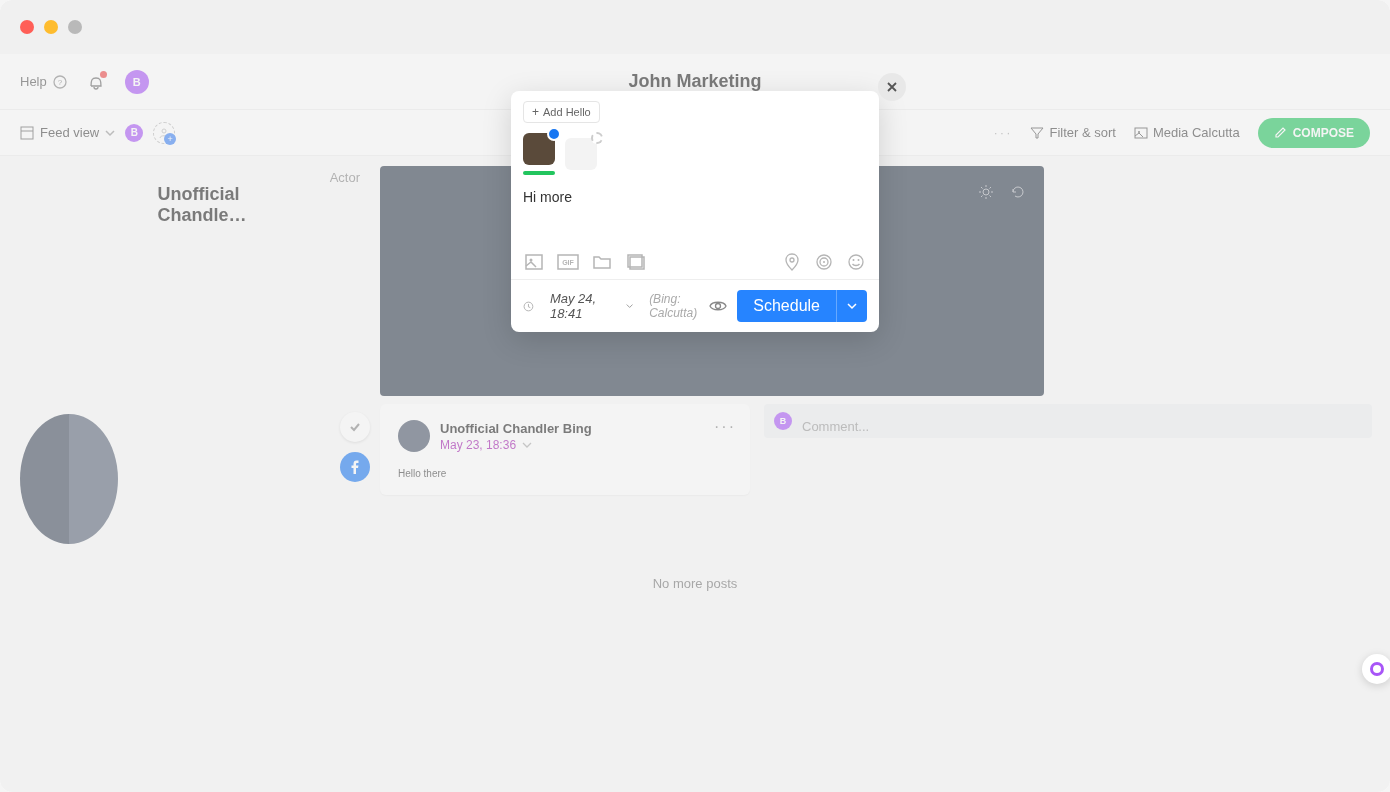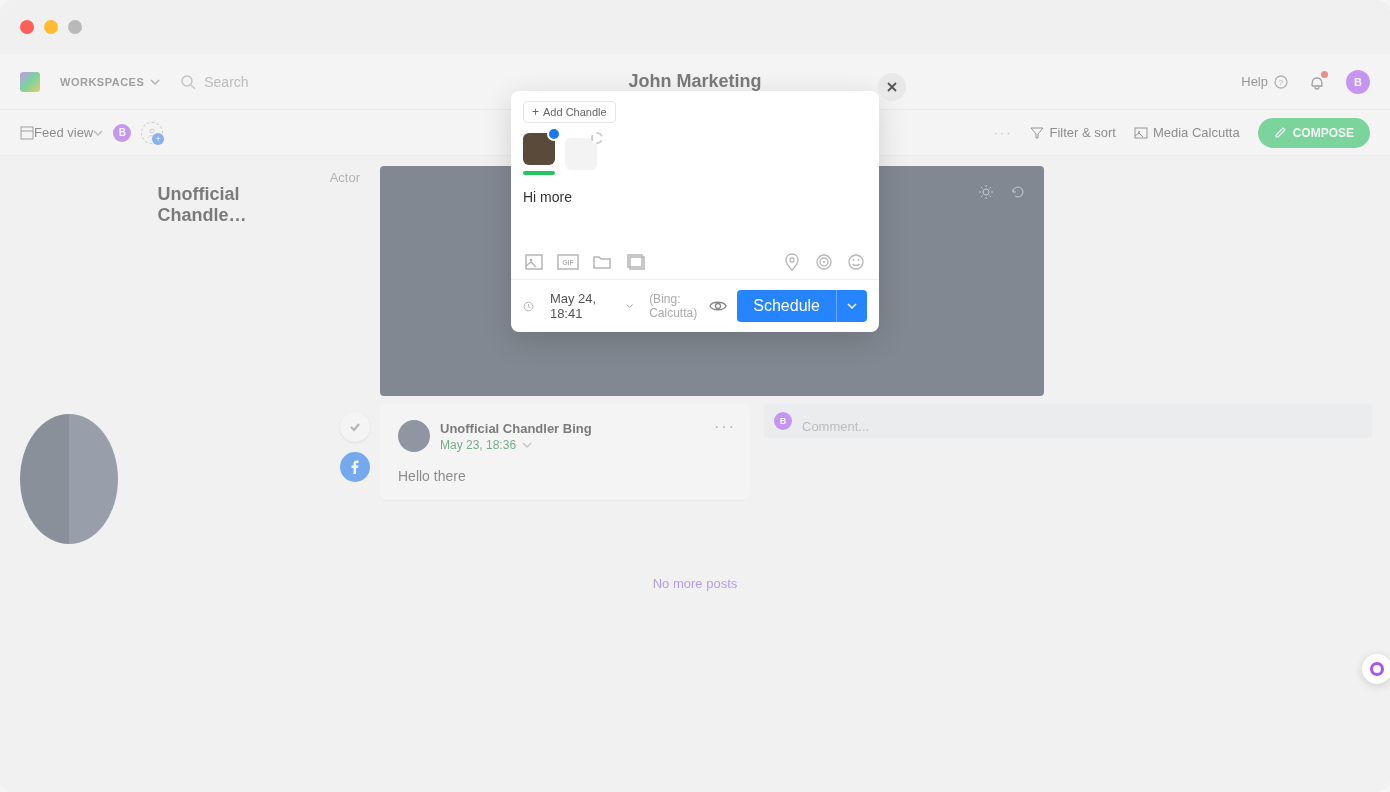--- a/index.html
+++ b/index.html
@@ -18,21 +18,21 @@
 .search-box { display: flex; align-items: center; gap: 8px; color: #999; font-size: 14px; }
 .header-title { position: absolute; left: 50%; transform: translateX(-50%); font-size: 18px; font-weight: 600; color: #222; }
 .header-right { display: flex; align-items: center; gap: 20px; }
 .help-link { display: flex; align-items: center; gap: 6px; font-size: 13px; color: #555; }
 .bell-wrap { position: relative; }
 .bell-dot { position: absolute; top: -2px; right: -2px; width: 7px; height: 7px; border-radius: 50%; background: #ef4444; }
 .avatar-circle { width: 24px; height: 24px; border-radius: 50%; background: #a855f7; color: #fff; display: flex; align-items: center; justify-content: center; font-size: 11px; font-weight: 600; }
 
 .toolbar { height: 46px; display: flex; align-items: center; justify-content: space-between; padding: 0 20px; border-bottom: 1px solid #eee; }
 .toolbar-left { display: flex; align-items: center; gap: 10px; }
-.feedview-btn { display: flex; align-items: center; font-size: 13px; color: #444; cursor: pointer; }
+.feedview-btn { display: flex; align-items: center; gap: 6px; font-size: 13px; color: #444; cursor: pointer; }
 .purple-badge { width: 18px; height: 18px; border-radius: 50%; background: #a855f7; color: #fff; display: flex; align-items: center; justify-content: center; font-size: 10px; font-weight: 600; }
 .add-account-icon { width: 22px; height: 22px; border-radius: 50%; border: 1px dashed #bbb; display: flex; align-items: center; justify-content: center; position: relative; }
 .add-account-plus { position: absolute; bottom: -2px; right: -2px; width: 12px; height: 12px; border-radius: 50%; background: #3b82f6; color: #fff; display: flex; align-items: center; justify-content: center; font-size: 9px; }
 .toolbar-right { display: flex; align-items: center; gap: 18px; font-size: 13px; color: #444; }
 .toolbar-link { display: flex; align-items: center; gap: 5px; cursor: pointer; }
 .compose-btn { background: #22c55e; color: #fff; padding: 8px 16px; border-radius: 20px; font-size: 12px; font-weight: 600; display: flex; align-items: center; gap: 6px; cursor: pointer; }
 
 .content { flex: 1; background: #fafafa; position: relative; display: flex; padding-top: 10px; }
 .profile-col { width: 380px; padding: 0 20px; display: flex; flex-direction: row; align-items: center; }
 .profile-pic { width: 130px; height: 130px; border-radius: 50%; background: #4a5568; margin-top: 0; display: flex; align-items: center; justify-content: center; overflow: hidden; }
@@ -46,50 +46,50 @@
 
 .post-area { position: absolute; left: 380px; top: 248px; right: 330px; display: flex; gap: 16px; align-items: flex-start; }
 .post-side-icons { position: absolute; left: -40px; top: 8px; display: flex; flex-direction: column; gap: 10px; }
 .check-badge { width: 30px; height: 30px; border-radius: 50%; background: #fff; box-shadow: 0 1px 3px rgba(0,0,0,.15); display: flex; align-items: center; justify-content: center; color: #888; }
 .fb-badge { width: 30px; height: 30px; border-radius: 50%; background: #1877f2; display: flex; align-items: center; justify-content: center; color: #fff; }
 
 .post-card { background: #fff; border-radius: 6px; padding: 16px 18px; width: 370px; box-shadow: 0 1px 2px rgba(0,0,0,.06); position: relative; }
 .post-head { display: flex; align-items: center; gap: 10px; }
 .post-avatar { width: 32px; height: 32px; border-radius: 50%; background: #4a5568; }
 .post-author { font-size: 13px; font-weight: 600; color: #222; }
-.post-time-row { display: flex; align-items: center; gap: 6px; font-size: 12px; color: #15803d; margin-top: 2px; }
+.post-time-row { display: flex; align-items: center; gap: 6px; font-size: 12px; color: #a21caf; margin-top: 2px; }
 .post-more { position: absolute; top: 14px; right: 14px; color: #888; font-size: 16px; letter-spacing: 2px; cursor: pointer; }
-.post-body { margin-top: 16px; font-size: 14px; color: #444; }
+.post-body { margin-top: 16px; font-size: 10px; color: #444; }
 
 .comment-card { position: absolute; left: 764px; top: 248px; right: 18px; height: 34px; background: #eef0f2; border-radius: 4px; display: flex; align-items: center; padding: 0 10px; gap: 10px; }
 .comment-avatar { width: 18px; height: 18px; border-radius: 50%; background: #a855f7; color: #fff; display: flex; align-items: center; justify-content: center; font-size: 9px; font-weight: 600; }
 .comment-input { font-size: 13px; color: #999; margin-top: 11px; }
 
-.no-more { position: absolute; left: 50%; top: 420px; transform: translateX(-50%); font-size: 13px; color: #8b5cf6; }
+.no-more { position: absolute; left: 50%; top: 420px; transform: translateX(-50%); font-size: 13px; color: #737373; }
 
 .overlay { position: absolute; inset: 54px 0 0 0; background: rgba(230,230,230,.45); }
 
 .modal-close { position: absolute; top: 73px; left: 878px; width: 28px; height: 28px; border-radius: 50%; background: #e8e8e8; display: flex; align-items: center; justify-content: center; color: #555; cursor: pointer; z-index: 20; }
 
 .compose-modal { position: absolute; top: 91px; left: 511px; width: 368px; background: #fff; border-radius: 8px; box-shadow: 0 8px 30px rgba(0,0,0,.15); z-index: 15; }
 .modal-inner { padding: 10px 12px 0; }
 .add-labels-chip { display: inline-flex; align-items: center; gap: 4px; border: 1px solid #e5e5e5; border-radius: 4px; padding: 3px 8px; font-size: 11px; color: #666; cursor: pointer; }
 .account-row { display: flex; align-items: center; gap: 10px; margin-top: 10px; }
 .acc-thumb { position: relative; width: 32px; height: 32px; border-radius: 6px; background: #5a4a3a; }
 .acc-fb-badge { position: absolute; top: -6px; right: -6px; width: 14px; height: 14px; border-radius: 50%; background: #1877f2; border: 2px solid #fff; }
 .acc-empty { width: 32px; height: 32px; border-radius: 6px; background: #f3f3f3; position: relative; }
 .acc-empty-dot { position: absolute; top: -6px; right: -6px; width: 12px; height: 12px; border-radius: 50%; border: 2px dashed #ccc; background: #fff; }
 .acc-underline { width: 32px; height: 4px; margin-top: 6px; background: #22c55e; border-radius: 3px; }
 .compose-text { margin-top: 14px; font-size: 14px; color: #333; min-height: 48px; }
 .toolbar-row { display: flex; align-items: center; justify-content: space-between; margin-top: 14px; padding-bottom: 6px; }
 .tool-left { display: flex; gap: 12px; }
 .tool-right { display: flex; gap: 10px; }
 .tool-icon { width: 22px; height: 22px; color: #b5b5b5; display: flex; align-items: center; justify-content: center; cursor: pointer; }
 .modal-footer { border-top: 1px solid #eee; display: flex; align-items: center; justify-content: space-between; padding: 10px 12px; }
-.footer-left { display: flex; align-items: center; gap: 16px; font-size: 13px; color: #555; }
+.footer-left { display: flex; align-items: center; gap: 16px; font-size: 13px; color: #555; font-style: italic; }
 .tz-text { font-size: 12px; color: #aaa; }
 .footer-right { display: flex; align-items: center; gap: 10px; }
 .eye-icon { color: #888; cursor: pointer; display: flex; align-items: center; }
 .schedule-group { display: flex; }
 .schedule-btn { background: #2684ff; color: #fff; border: none; padding: 7px 16px; font-size: 16px; border-radius: 4px 0 0 4px; cursor: pointer; }
 .schedule-caret { background: #2684ff; color: #fff; border: none; border-left: 1px solid rgba(255,255,255,.3); padding: 7px 10px; border-radius: 0 4px 4px 0; cursor: pointer; display: flex; align-items: center; }
 
 .floating-widget { position: absolute; bottom: 108px; right: -2px; width: 30px; height: 30px; border-radius: 50%; background: #fff; box-shadow: 0 2px 8px rgba(0,0,0,.15); display: flex; align-items: center; justify-content: center; }
 .widget-inner { width: 14px; height: 14px; border-radius: 50%; border: 3px solid #a855f7; }
 
@@ -99,36 +99,20 @@
 <body>
 
 <div class="window">
   <div class="titlebar">
     <div class="traffic-dot traffic-red"></div>
     <div class="traffic-dot traffic-yellow"></div>
     <div class="traffic-dot traffic-gray"></div>
   </div>
 
   <div class="header">
-    <div class="header-left">
-      <div class="logo"></div>
-      <div class="workspaces-btn">
-        <span>WORKSPACES</span>
-        <svg width="10" height="10" viewBox="0 0 10 10">
-            <path d="M1 3 L5 7 L9 3" stroke="#888" stroke-width="1.5" fill="none"></path>
-          </svg>
-      </div>
-      <div class="search-box">
-        <svg width="16" height="16" viewBox="0 0 16 16">
-            <circle cx="7" cy="7" r="5" stroke="#aaa" stroke-width="1.5" fill="none"></circle>
-            <line x1="11" y1="11" x2="15" y2="15" stroke="#aaa" stroke-width="1.5"></line>
-          </svg>
-        <span>Search</span>
-      </div>
-    </div>
     <div class="header-title">John Marketing</div>
     <div class="header-right">
       <div class="help-link">
         <span>Help</span>
         <svg width="14" height="14" viewBox="0 0 14 14">
             <circle cx="7" cy="7" r="6" stroke="#888" stroke-width="1.3" fill="none"></circle>
             <text x="7" y="10" font-size="8" text-anchor="middle" fill="#888">?</text>
           </svg>
       </div>
       <div class="bell-wrap">
@@ -259,21 +243,21 @@
   <div class="modal-close">
     <svg width="12" height="12" viewBox="0 0 12 12">
         <path d="M2 2 L10 10 M10 2 L2 10" stroke="#555" stroke-width="1.8"></path>
       </svg>
   </div>
 
   <div class="compose-modal">
     <div class="modal-inner">
       <div class="add-labels-chip">
         <span style="font-size:12px;">+</span>
-        <span>Add Chandle</span>
+        <span>Add Hello</span>
       </div>
       <div class="account-row">
         <div>
           <div class="acc-thumb">
             <div class="acc-fb-badge"></div>
           </div>
           <div class="acc-underline"></div>
         </div>
         <div>
           <div class="acc-empty">

